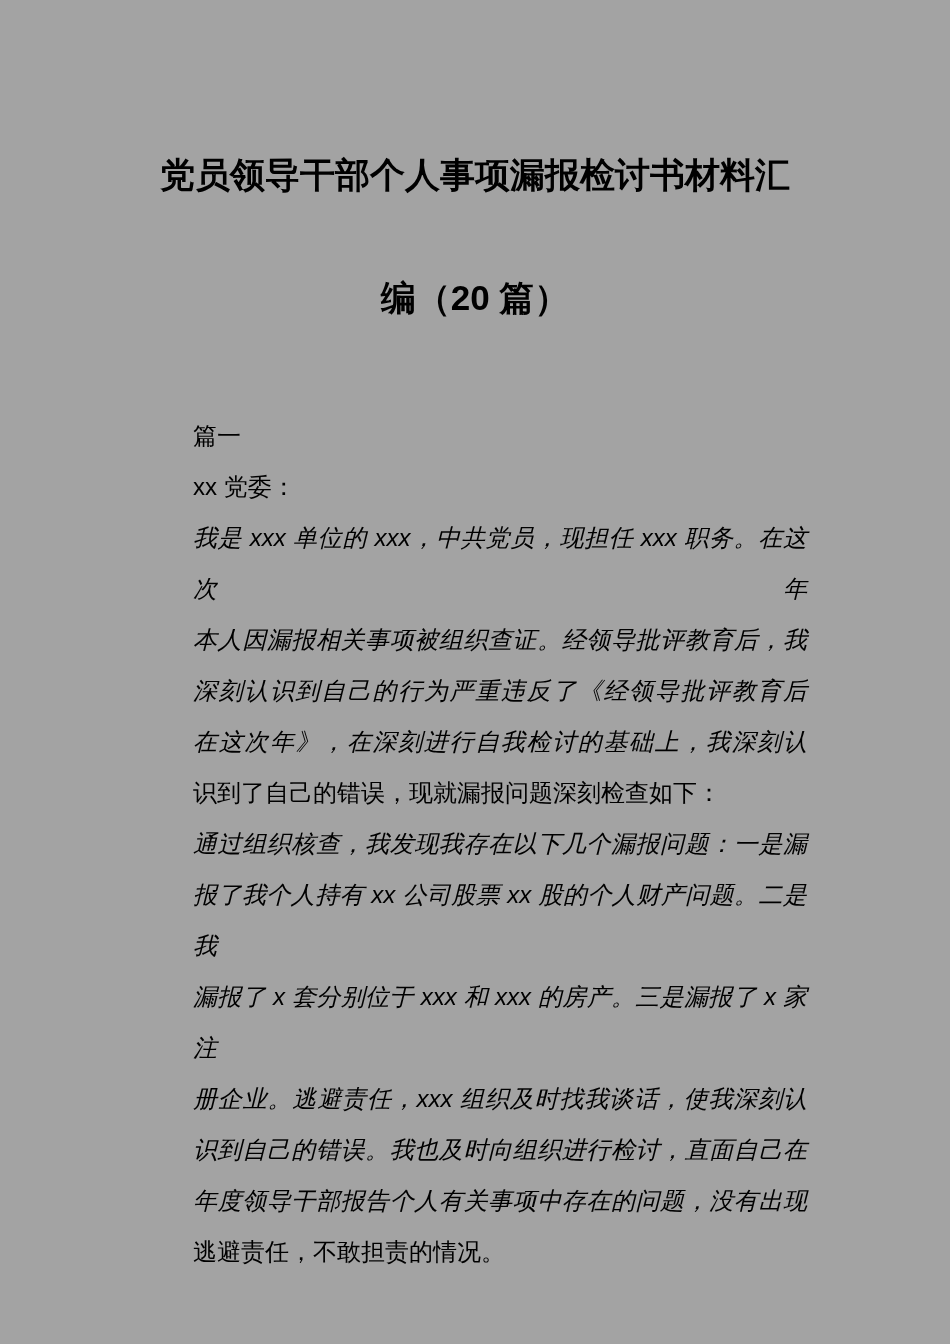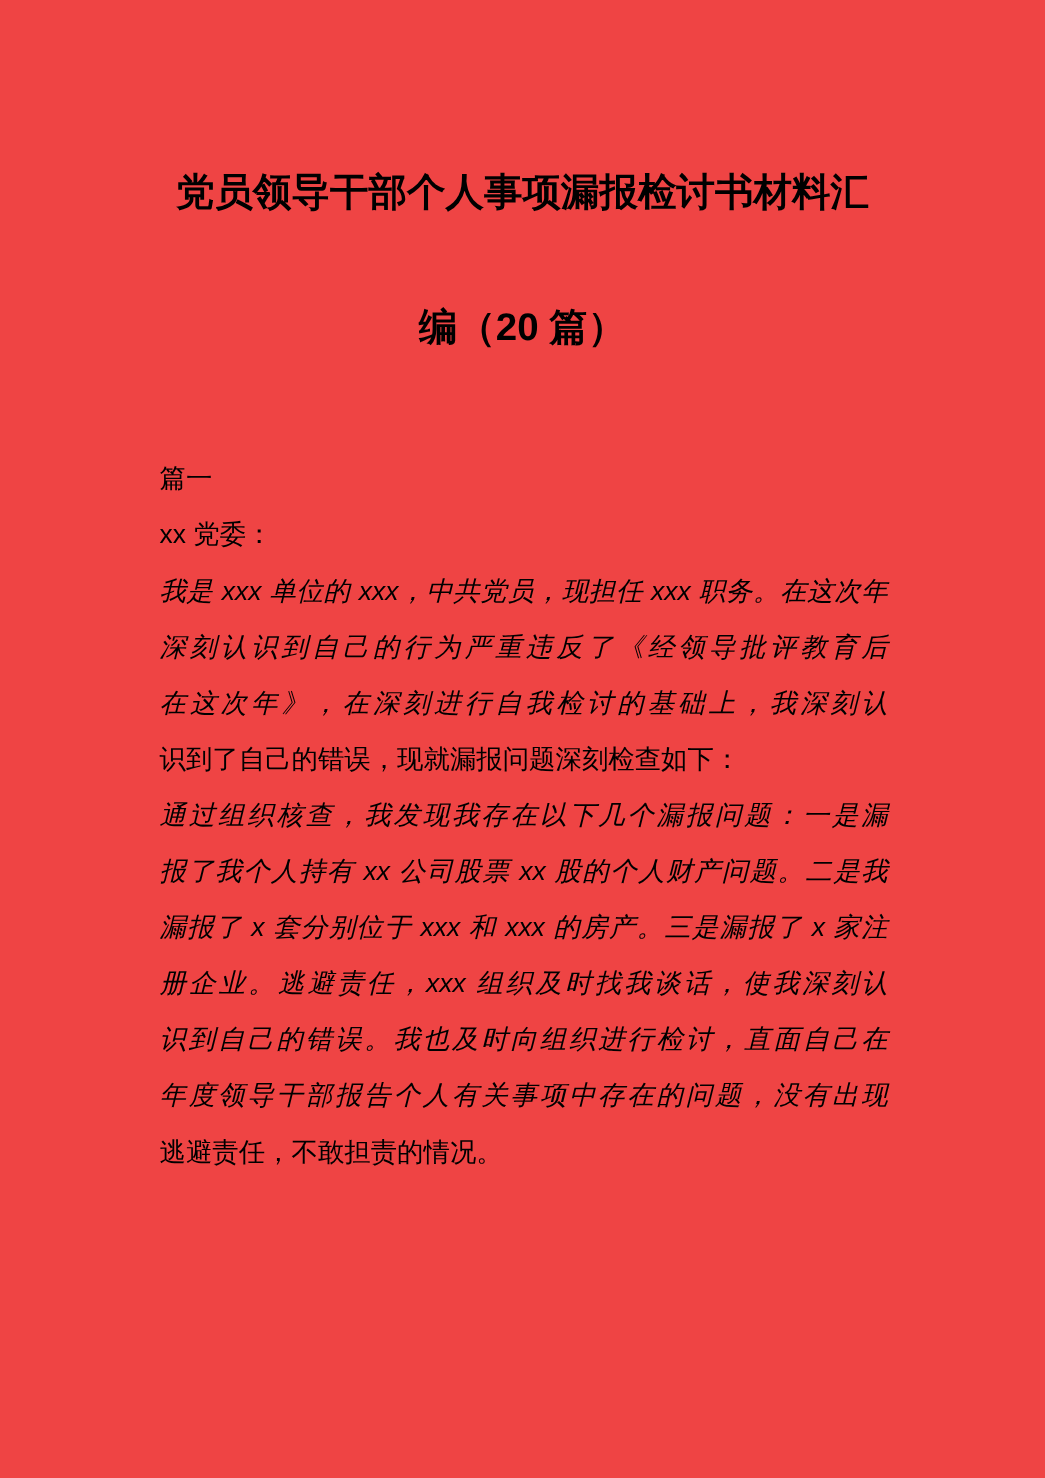--- a/index.html
+++ b/index.html
@@ -8,21 +8,21 @@
     width: 950px;
     height: 1344px;
     background: #ffffff;
     color: #000000;
     font-family: "Liberation Sans", sans-serif;
   }
   .page {
     position: relative;
     width: 950px;
     height: 1344px;
-    background: #ef4444;
+    background: #a3a3a3;
     overflow: hidden;
   }
 
   
   .doc-title {
     position: absolute;
     left: 0;
     top: 113px;
     width: 950px;
     margin: 0;
@@ -38,20 +38,21 @@
   .doc-body {
     position: absolute;
     left: 145px;
     top: 410px;
     width: 662px;
     font-size: 24px;
     line-height: 51px;
   }
   .line {
     min-height: 51px;
+    margin-left: 48px;
   }
   
   .line.j {
     text-align: justify;
     text-align-last: justify;
     font-style: italic;
   }
 </style>
 </head>
 <body>
@@ -60,20 +61,21 @@
 
   <h1 class="doc-title">
     <span class="title-line">党员领导干部个人事项漏报检讨书材料汇</span>
     <span class="title-line">编（20 篇）</span>
   </h1>
 
   <div class="doc-body">
     <div class="line">篇一</div>
     <div class="line">xx 党委：</div>
     <div class="line j">我是 xxx 单位的 xxx，中共党员，现担任 xxx 职务。在这次年</div>
+    <div class="line j">本人因漏报相关事项被组织查证。经领导批评教育后，我</div>
     <div class="line j">深刻认识到自己的行为严重违反了《经领导批评教育后</div>
     <div class="line j">在这次年》，在深刻进行自我检讨的基础上，我深刻认</div>
     <div class="line">识到了自己的错误，现就漏报问题深刻检查如下：</div>
     <div class="line j">通过组织核查，我发现我存在以下几个漏报问题：一是漏</div>
     <div class="line j">报了我个人持有 xx 公司股票 xx 股的个人财产问题。二是我</div>
     <div class="line j">漏报了 x 套分别位于 xxx 和 xxx 的房产。三是漏报了 x 家注</div>
     <div class="line j">册企业。逃避责任，xxx 组织及时找我谈话，使我深刻认</div>
     <div class="line j">识到自己的错误。我也及时向组织进行检讨，直面自己在</div>
     <div class="line j">年度领导干部报告个人有关事项中存在的问题，没有出现</div>
     <div class="line">逃避责任，不敢担责的情况。</div>

